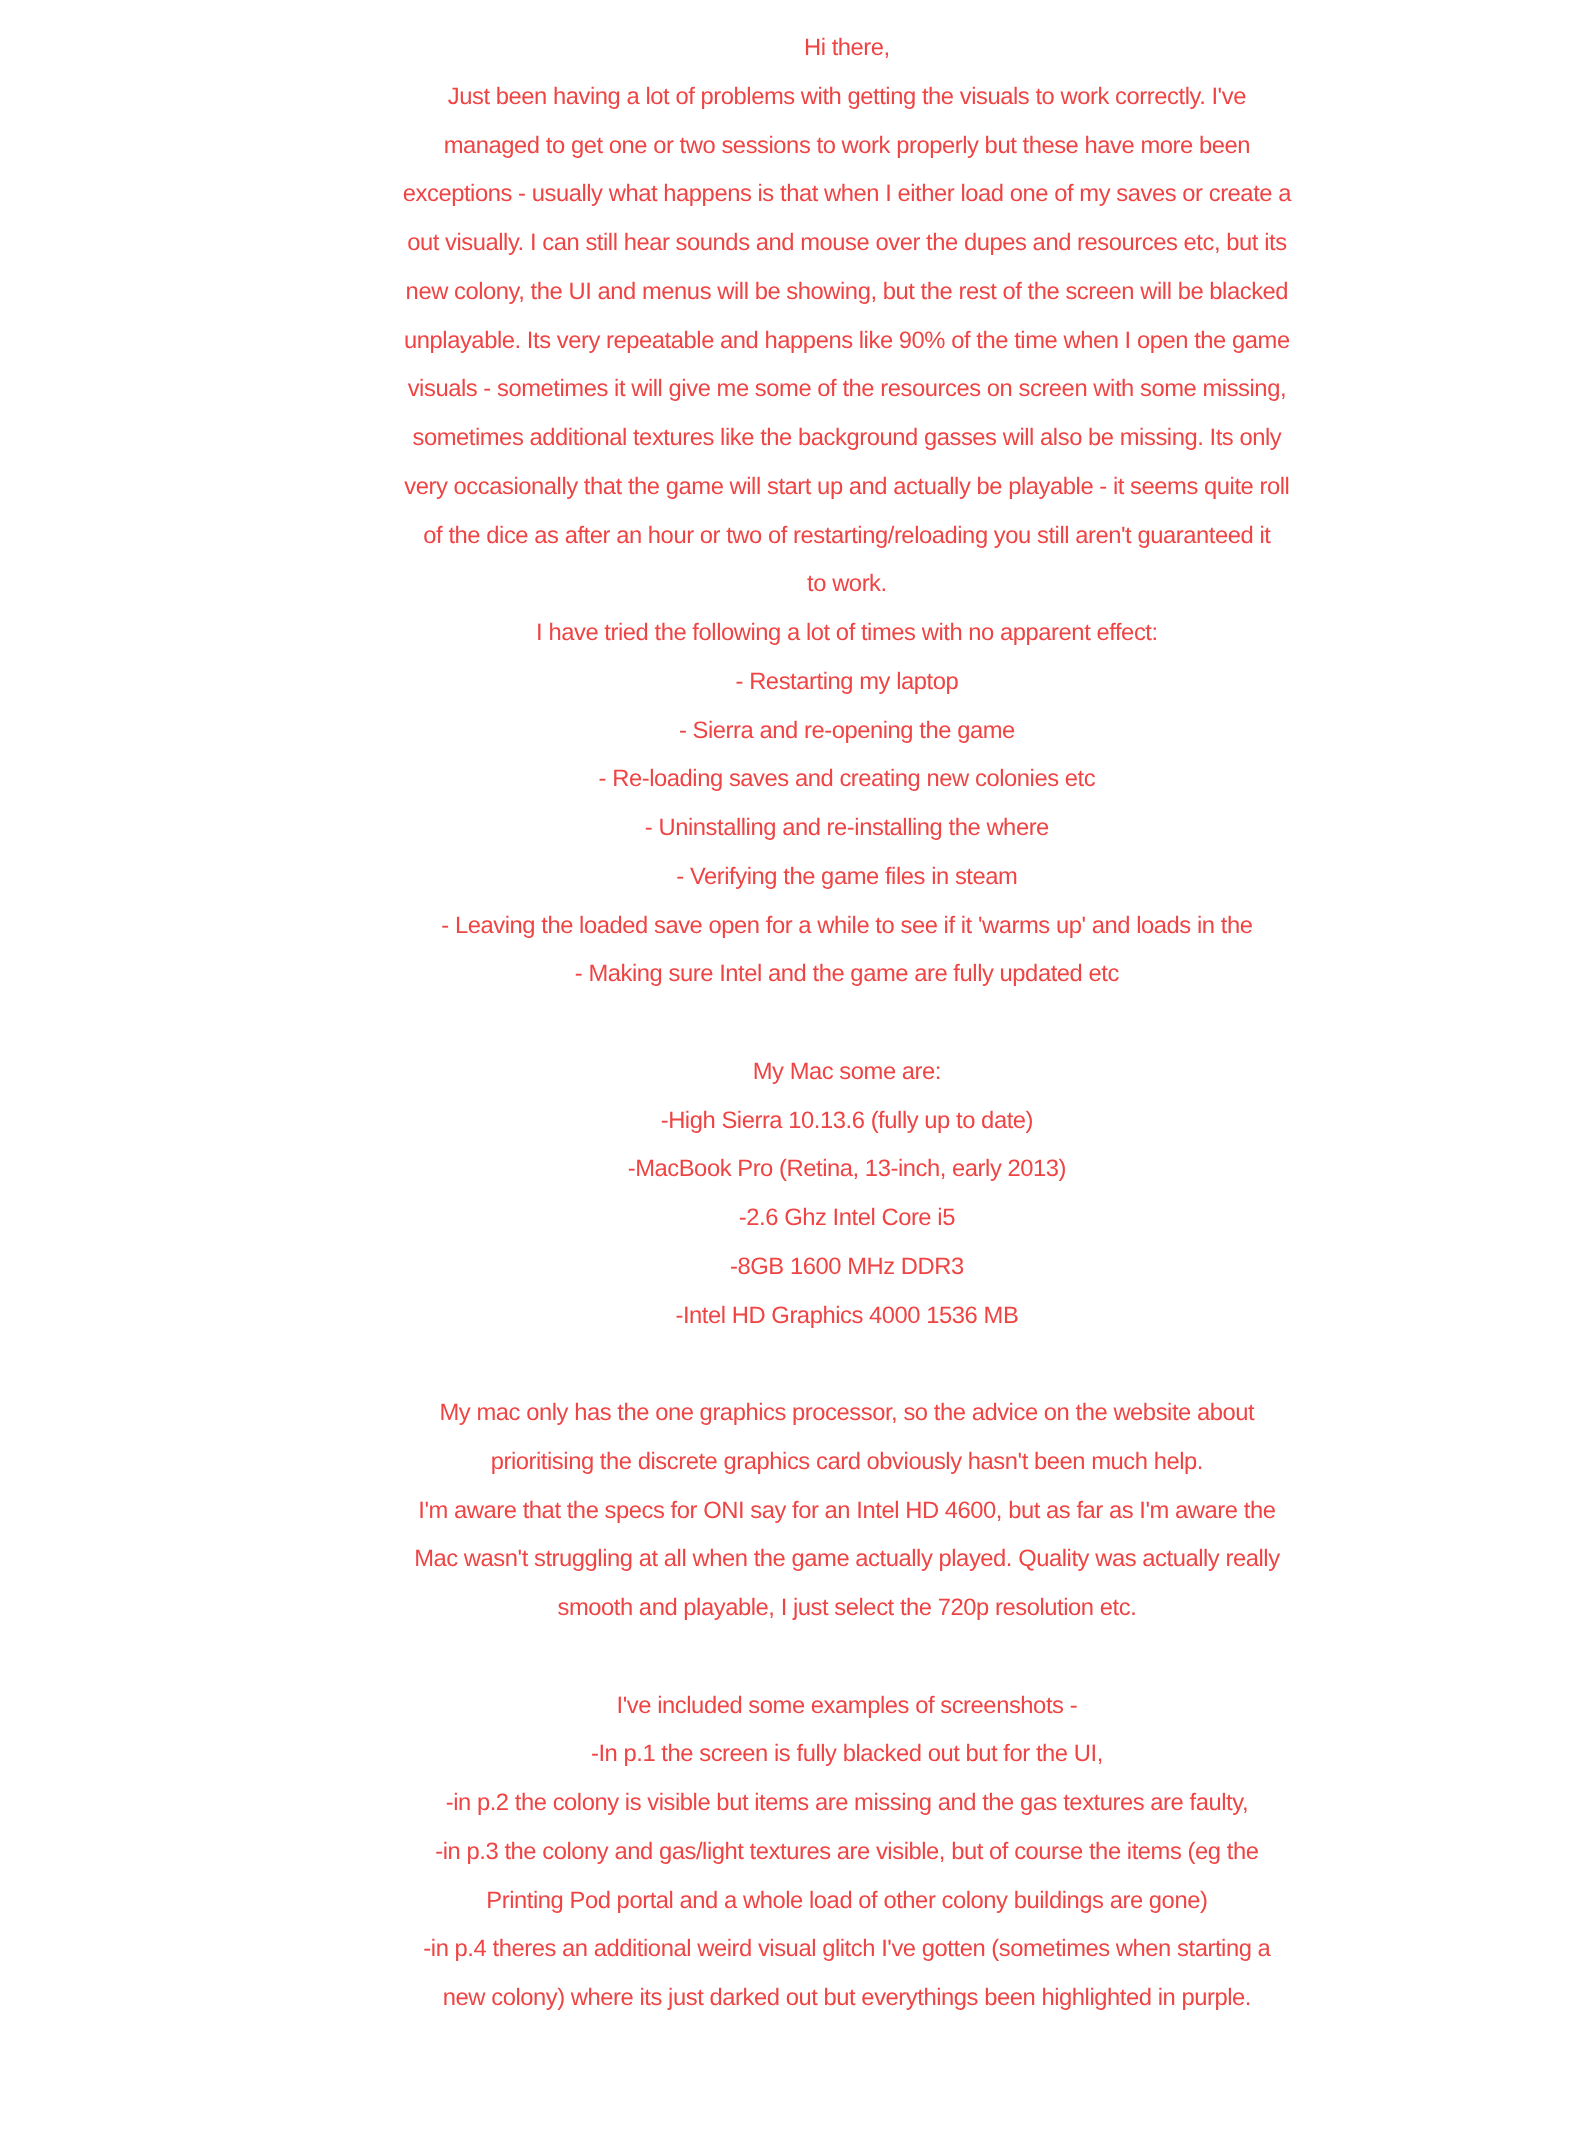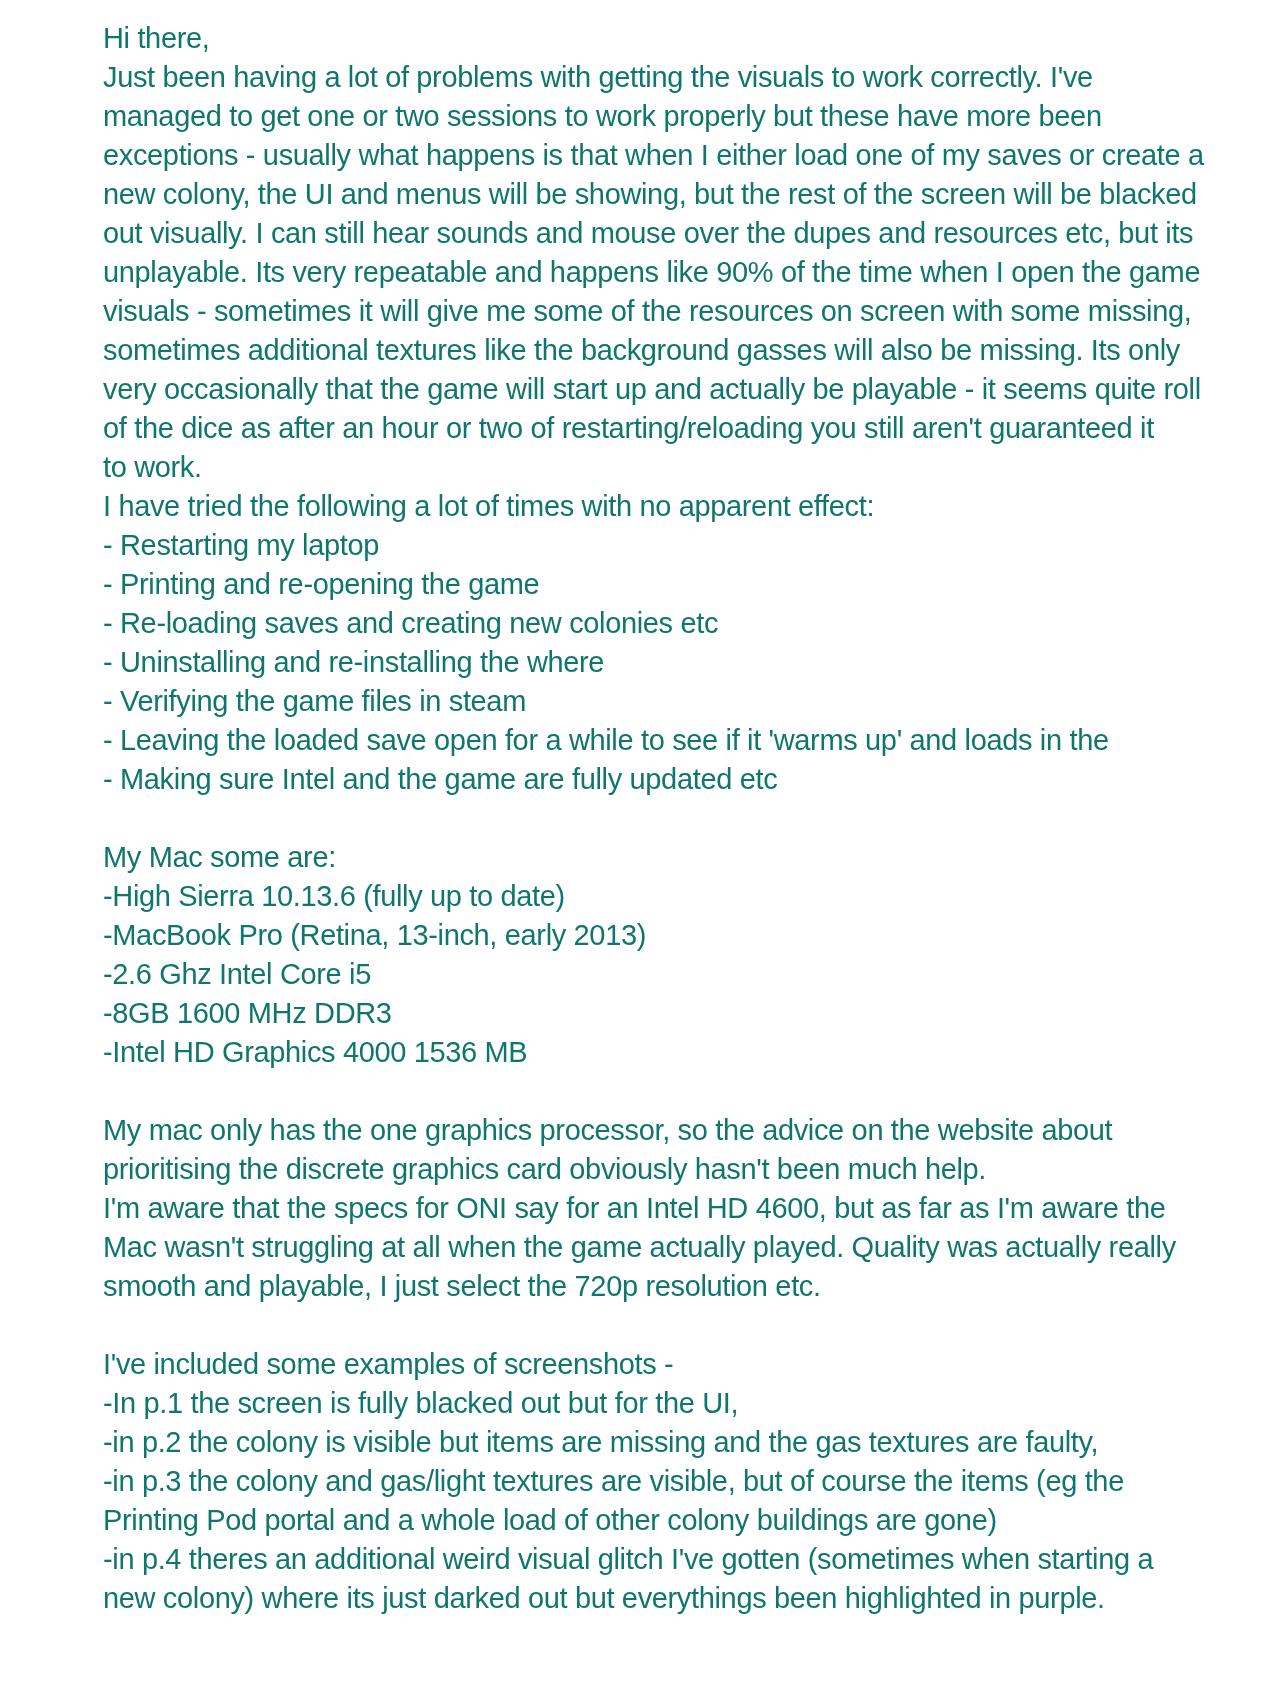--- a/index.html
+++ b/index.html
@@ -16,47 +16,48 @@
   .page {
     box-sizing: border-box;
     width: 1272px;
     height: 1706px;
     padding: 19px 20px 0 103px;
     background: #ffffff;
   }
   .text-line {
     height: 39px;
     line-height: 39px;
-    font-size: 29px;
+    font-size: 19px;
     letter-spacing: -0.35px;
-    color: #0f766e;
+    color: #ef4444;
     white-space: pre;
     overflow: visible;
+    text-align: center;
   }
 </style>
 </head>
 <body>
 
 <div class="page">
   <div>
       <div class="text-line">Hi there,</div>
       <div class="text-line">Just been having a lot of problems with getting the visuals to work correctly. I've</div>
       <div class="text-line">managed to get one or two sessions to work properly but these have more been</div>
       <div class="text-line">exceptions - usually what happens is that when I either load one of my saves or create a</div>
+      <div class="text-line">out visually. I can still hear sounds and mouse over the dupes and resources etc, but its</div>
       <div class="text-line">new colony, the UI and menus will be showing, but the rest of the screen will be blacked</div>
-      <div class="text-line">out visually. I can still hear sounds and mouse over the dupes and resources etc, but its</div>
       <div class="text-line">unplayable. Its very repeatable and happens like 90% of the time when I open the game</div>
       <div class="text-line">visuals - sometimes it will give me some of the resources on screen with some missing,</div>
       <div class="text-line">sometimes additional textures like the background gasses will also be missing. Its only</div>
       <div class="text-line">very occasionally that the game will start up and actually be playable - it seems quite roll</div>
       <div class="text-line">of the dice as after an hour or two of restarting/reloading you still aren't guaranteed it</div>
       <div class="text-line">to work.</div>
       <div class="text-line">I have tried the following a lot of times with no apparent effect:</div>
       <div class="text-line">- Restarting my laptop</div>
-      <div class="text-line">- Printing and re-opening the game</div>
+      <div class="text-line">- Sierra and re-opening the game</div>
       <div class="text-line">- Re-loading saves and creating new colonies etc</div>
       <div class="text-line">- Uninstalling and re-installing the where</div>
       <div class="text-line">- Verifying the game files in steam</div>
       <div class="text-line">- Leaving the loaded save open for a while to see if it 'warms up' and loads in the</div>
       <div class="text-line">- Making sure Intel and the game are fully updated etc</div>
       <div class="text-line">&nbsp;</div>
       <div class="text-line">My Mac some are:</div>
       <div class="text-line">-High Sierra 10.13.6 (fully up to date)</div>
       <div class="text-line">-MacBook Pro (Retina, 13-inch, early 2013)</div>
       <div class="text-line">-2.6 Ghz Intel Core i5</div>

